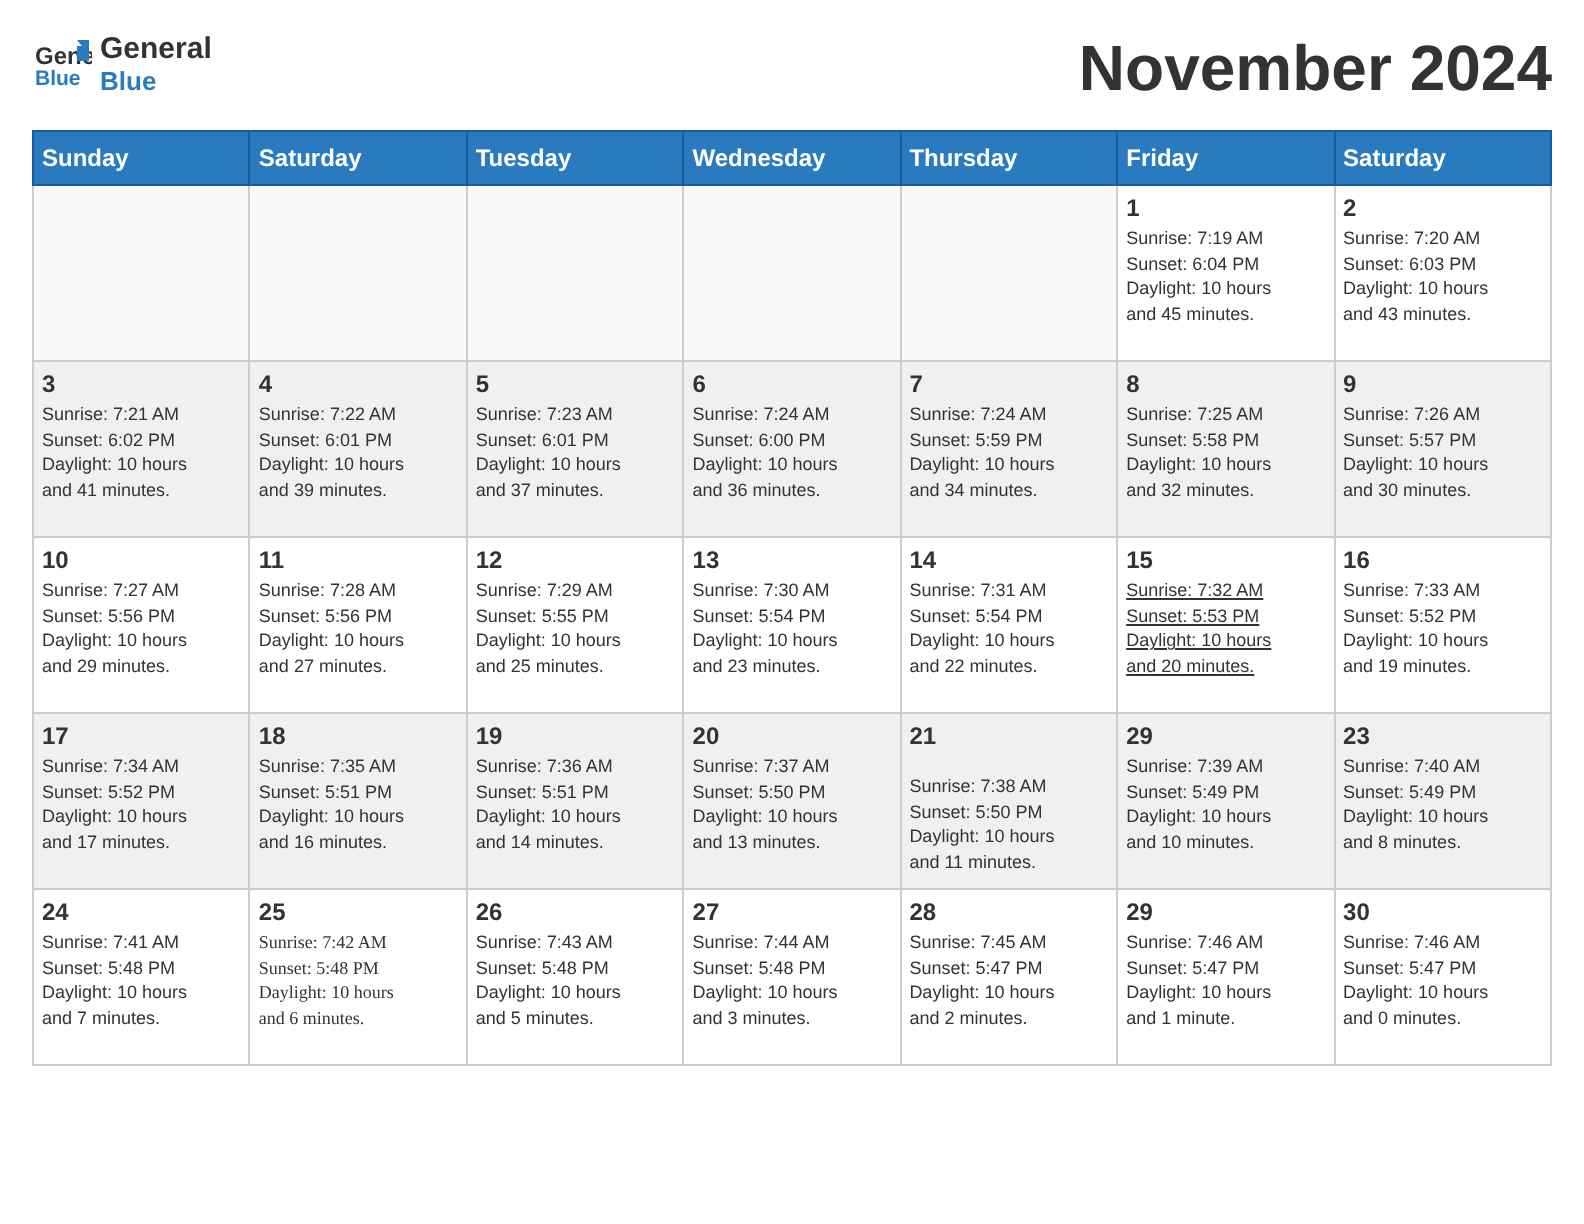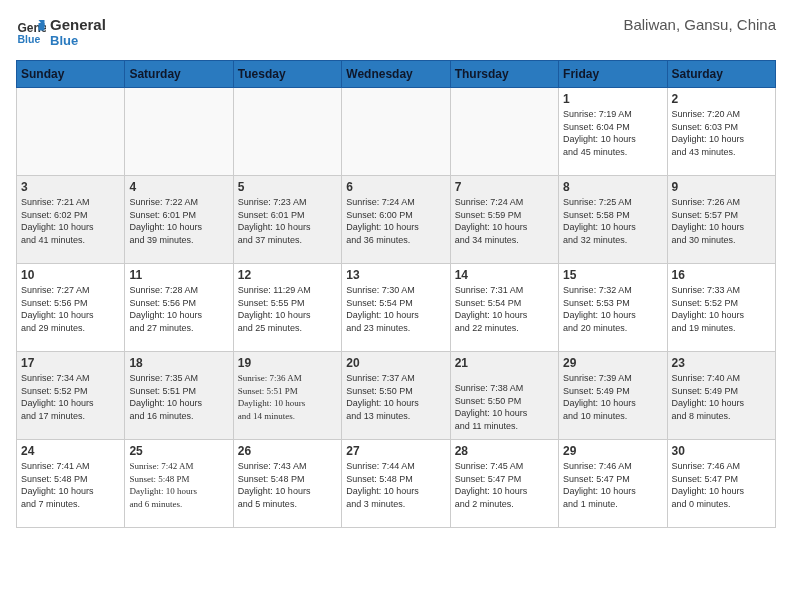--- a/index.html
+++ b/index.html
@@ -37,21 +37,21 @@
       font-size: 15px;
       color: #555;
     }
     table {
       width: 100%;
       border-collapse: collapse;
       table-layout: fixed;
     }
     th {
       background-color: #2a7abf;
-      color: #0f172a;
+      color: #ffffff;
       font-size: 12px;
       font-weight: bold;
       padding: 6px 4px;
       text-align: left;
       border: 1px solid #1a5a9f;
     }
     td {
       border: 1px solid #ccc;
       vertical-align: top;
       padding: 4px;
@@ -88,21 +88,21 @@
       <text x="2" y="34" font-size="14" font-weight="bold" fill="#2a7abf">Blue</text>
       <polygon points="30,8 38,8 38,18 30,18" fill="#2a7abf"></polygon>
       <polygon points="34,4 42,4 42,14" fill="#2a7abf" transform="translate(-4,0)"></polygon>
     </svg>
     <div>
       <div style="font-size:15px;font-weight:bold;color:#333;">General</div>
       <div style="font-size:13px;font-weight:bold;color:#2a7abf;">Blue</div>
     </div>
   </div>
   <div class="title-block">
-    <div class="location">Baliwan, Gansu, China</div>
+    <div class="month-title">November 2024</div>
   </div>
 </div>
 
 <table>
   <thead>
     <tr>
     <th>Sunday</th>
         <th>Saturday</th>
         <th>Tuesday</th>
         <th>Wednesday</th>
@@ -194,42 +194,42 @@
         </td>
         <td>
           <span class="day-num">11</span>
           <div class="day-info" style="white-space: pre-line;">Sunrise: 7:28 AM
 Sunset: 5:56 PM
 Daylight: 10 hours
 and 27 minutes.</div>
         </td>
         <td>
           <span class="day-num">12</span>
-          <div class="day-info" style="white-space: pre-line;">Sunrise: 11:29 AM
+          <div class="day-info" style="white-space: pre-line;">Sunrise: 7:29 AM
 Sunset: 5:55 PM
 Daylight: 10 hours
 and 25 minutes.</div>
         </td>
         <td>
           <span class="day-num">13</span>
           <div class="day-info" style="white-space: pre-line;">Sunrise: 7:30 AM
 Sunset: 5:54 PM
 Daylight: 10 hours
 and 23 minutes.</div>
         </td>
         <td>
           <span class="day-num">14</span>
           <div class="day-info" style="white-space: pre-line;">Sunrise: 7:31 AM
 Sunset: 5:54 PM
 Daylight: 10 hours
 and 22 minutes.</div>
         </td>
         <td>
           <span class="day-num">15</span>
-          <div class="day-info" style="white-space: pre-line;">Sunrise: 7:32 AM
+          <div class="day-info" style="white-space: pre-line; text-decoration: underline;">Sunrise: 7:32 AM
 Sunset: 5:53 PM
 Daylight: 10 hours
 and 20 minutes.</div>
         </td>
         <td>
           <span class="day-num">16</span>
           <div class="day-info" style="white-space: pre-line;">Sunrise: 7:33 AM
 Sunset: 5:52 PM
 Daylight: 10 hours
 and 19 minutes.</div>
@@ -245,21 +245,21 @@
         </td>
         <td class="alt-row">
           <span class="day-num">18</span>
           <div class="day-info" style="white-space: pre-line;">Sunrise: 7:35 AM
 Sunset: 5:51 PM
 Daylight: 10 hours
 and 16 minutes.</div>
         </td>
         <td class="alt-row">
           <span class="day-num">19</span>
-          <div class="day-info" style="white-space: pre-line; font-family: Liberation Serif, serif;">Sunrise: 7:36 AM
+          <div class="day-info" style="white-space: pre-line;">Sunrise: 7:36 AM
 Sunset: 5:51 PM
 Daylight: 10 hours
 and 14 minutes.</div>
         </td>
         <td class="alt-row">
           <span class="day-num">20</span>
           <div class="day-info" style="white-space: pre-line;">Sunrise: 7:37 AM
 Sunset: 5:50 PM
 Daylight: 10 hours
 and 13 minutes.</div>

